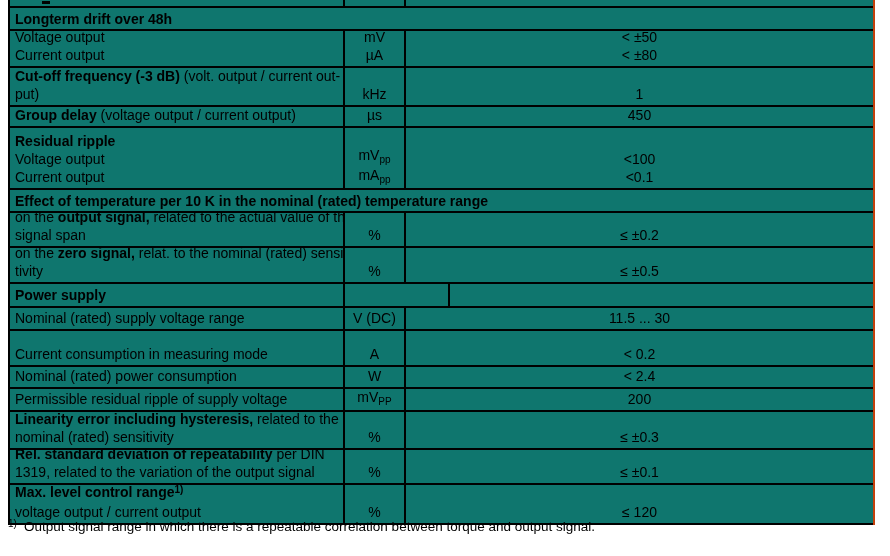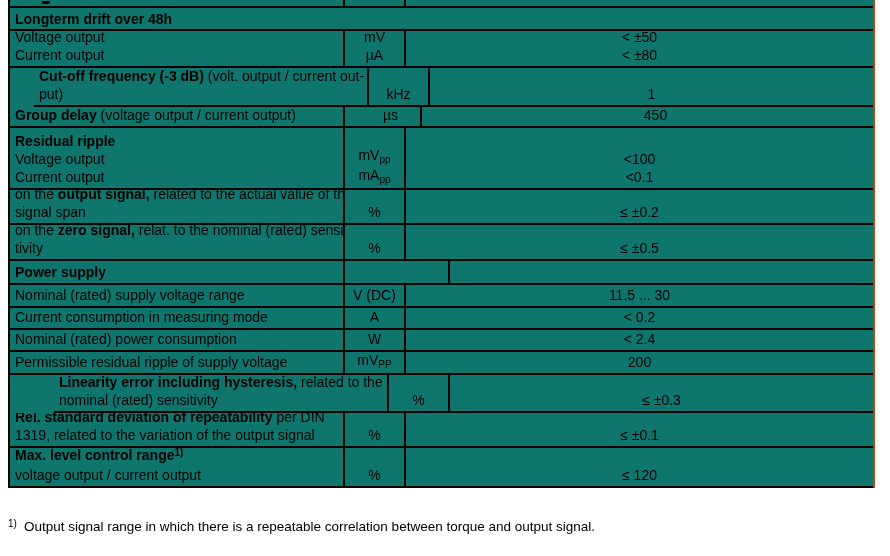--- a/index.html
+++ b/index.html
@@ -50,33 +50,33 @@
         </div>
         <div class="cell c2">
           <div class="line"><span>mV</span></div>
           <div class="line"><span>µA</span></div>
         </div>
         <div class="cell c3">
           <div class="line"><span>&lt; ±50</span></div>
           <div class="line"><span>&lt; ±80</span></div>
         </div>
       </div>
-      <div class="row data" style="height: 39px; margin-left: 24px;">
+      <div class="row data" style="height: 39px;">
         <div class="cell c1">
           <div class="line"><span class="b">Cut-off frequency (-3 dB) </span><span>(volt. output / current out-</span></div>
           <div class="line"><span>put)</span></div>
         </div>
         <div class="cell c2">
           <div class="line"><span>kHz</span></div>
         </div>
         <div class="cell c3">
           <div class="line"><span>1</span></div>
         </div>
       </div>
-      <div class="row data" style="height: 21px; gap: 16px;">
+      <div class="row data" style="height: 21px;">
         <div class="cell c1">
           <div class="line"><span class="b">Group delay </span><span>(voltage output / current output)</span></div>
         </div>
         <div class="cell c2">
           <div class="line"><span>µs</span></div>
         </div>
         <div class="cell c3">
           <div class="line"><span>450</span></div>
         </div>
       </div>
@@ -88,20 +88,25 @@
         </div>
         <div class="cell c2">
           <div class="line"><span>mV</span><span class="sub">pp</span></div>
           <div class="line"><span>mA</span><span class="sub">pp</span></div>
         </div>
         <div class="cell c3">
           <div class="line"><span>&lt;100</span></div>
           <div class="line"><span>&lt;0.1</span></div>
         </div>
       </div>
+      <div class="row section" style="height: 23px;">
+        <div class="sectioncell">
+          <div class="line"><span class="b">Effect of temperature per 10 K in the nominal (rated) temperature range</span></div>
+        </div>
+      </div>
       <div class="row data" style="height: 35px;">
         <div class="cell c1">
           <div class="line"><span>on the </span><span class="b">output signal,</span><span> related to the actual value of the</span></div>
           <div class="line"><span>signal span</span></div>
         </div>
         <div class="cell c2">
           <div class="line"><span>%</span></div>
         </div>
         <div class="cell c3">
           <div class="line"><span>≤ ±0.2</span></div>
@@ -130,54 +135,54 @@
         <div class="cell c1">
           <div class="line"><span>Nominal (rated) supply voltage range</span></div>
         </div>
         <div class="cell c2">
           <div class="line"><span>V (DC)</span></div>
         </div>
         <div class="cell c3">
           <div class="line"><span>11.5 ... 30</span></div>
         </div>
       </div>
+      <div class="row data" style="height: 36px;">
+        <div class="cell c1">
+          <div class="line"><span>Current consumption in measuring mode</span></div>
+        </div>
+        <div class="cell c2">
+          <div class="line"><span>A</span></div>
+        </div>
+        <div class="cell c3">
+          <div class="line"><span>&lt; 0.2</span></div>
+        </div>
+      </div>
       <div class="row data" style="height: 22px;">
         <div class="cell c1">
-          <div class="line"><span>Current consumption in measuring mode</span></div>
-        </div>
-        <div class="cell c2">
-          <div class="line"><span>A</span></div>
-        </div>
-        <div class="cell c3">
-          <div class="line"><span>&lt; 0.2</span></div>
-        </div>
-      </div>
-      <div class="row data" style="height: 22px;">
-        <div class="cell c1">
           <div class="line"><span>Nominal (rated) power consumption</span></div>
         </div>
         <div class="cell c2">
           <div class="line"><span>W</span></div>
         </div>
         <div class="cell c3">
           <div class="line"><span>&lt; 2.4</span></div>
         </div>
       </div>
       <div class="row data" style="height: 23px;">
         <div class="cell c1">
           <div class="line"><span>Permissible residual ripple of supply voltage</span></div>
         </div>
         <div class="cell c2">
           <div class="line"><span>mV</span><span class="sub">PP</span></div>
         </div>
         <div class="cell c3">
           <div class="line"><span>200</span></div>
         </div>
       </div>
-      <div class="row data" style="height: 38px; margin-left: 44px;">
+      <div class="row data" style="height: 38px;">
         <div class="cell c1">
           <div class="line"><span class="b">Linearity error including hysteresis,</span><span> related to the</span></div>
           <div class="line"><span>nominal (rated) sensitivity</span></div>
         </div>
         <div class="cell c2">
           <div class="line"><span>%</span></div>
         </div>
         <div class="cell c3">
           <div class="line"><span>≤ ±0.3</span></div>
         </div>

